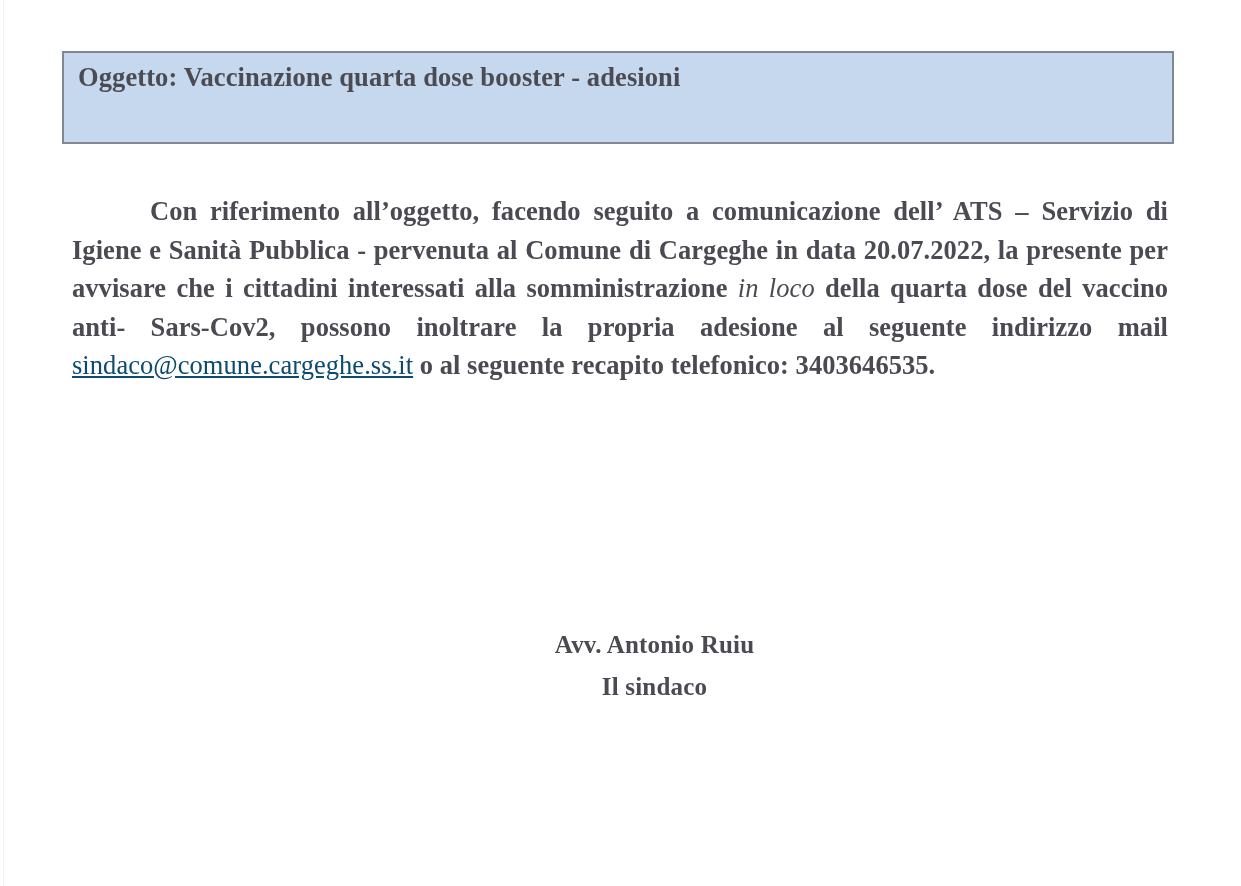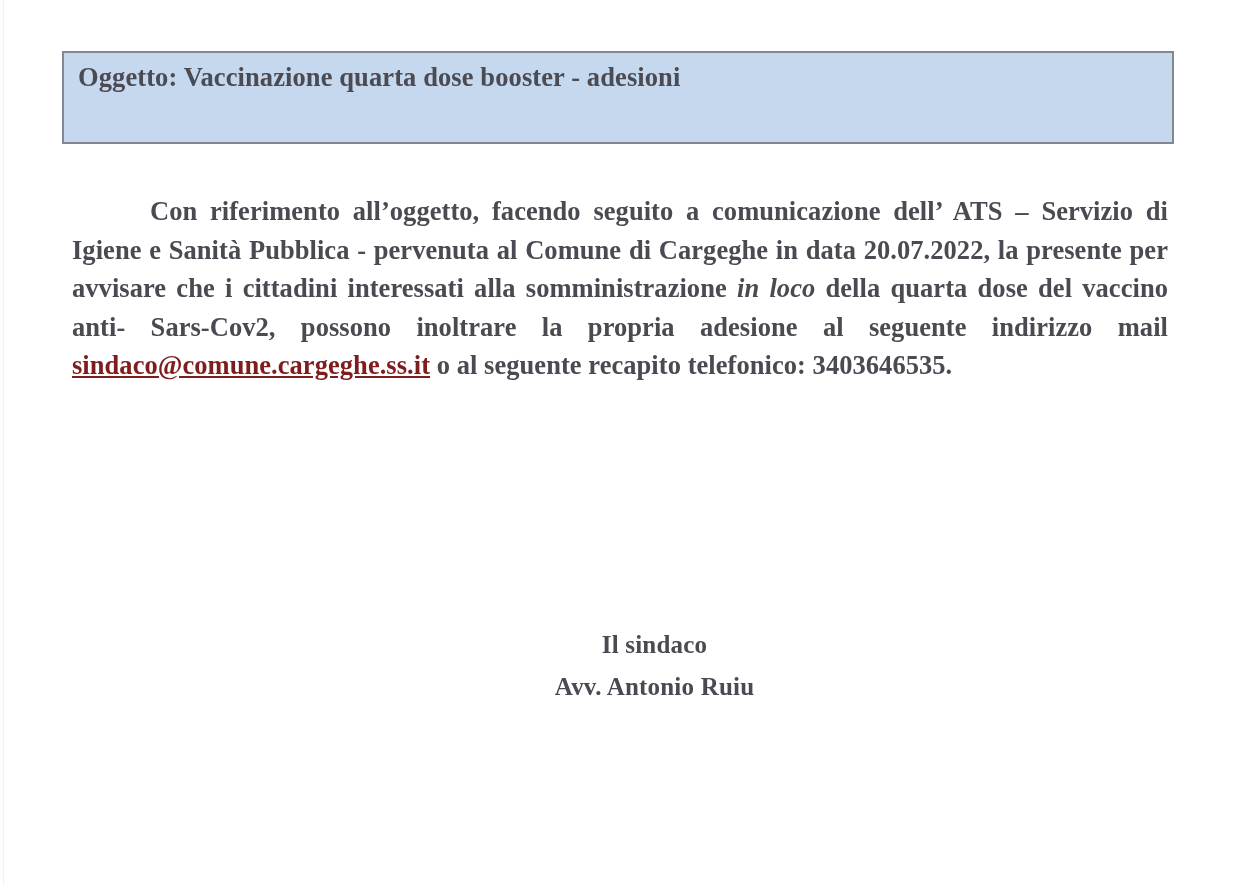--- a/index.html
+++ b/index.html
@@ -75,26 +75,26 @@
   }
   p.para.indent {
     text-indent: 78px;
   }
   p.para.second {
     text-indent: 72px;
   }
   
   .italic {
     font-style: italic;
-    font-weight: bold;
+    font-weight: normal;
   }
   a.mail {
-    color: #7f1d1d;
+    color: #0c4a6e;
     text-decoration: underline;
-    font-weight: bold;
+    font-weight: normal;
   }
 
   
   .signature {
     position: absolute;
     left: 0;
     top: 624px;
     width: 1241px;
     text-align: center;
   }
@@ -120,17 +120,17 @@
   </div>
 
   <div class="body-block">
 
     <p class="para indent"><span>Con riferimento all’oggetto, facendo seguito a comunicazione dell’ ATS – Servizio di Igiene e Sanità Pubblica - pervenuta al Comune di Cargeghe in data 20.07.2022, la presente per avvisare che i cittadini interessati alla somministrazione </span><span class="italic">in loco</span><span> della quarta dose del vaccino anti- Sars-Cov2, possono inoltrare la propria adesione al seguente indirizzo mail </span><a class="mail" href="#">sindaco@comune.cargeghe.ss.it</a><span> o al seguente recapito telefonico: </span><span>3403646535.</span></p>
 
 
   </div>
 
   <div class="signature">
+    <div class="line name">Avv. Antonio Ruiu</div>
     <div class="line role">Il sindaco</div>
-    <div class="line name">Avv. Antonio Ruiu</div>
   </div>
 
 </div>
 
 </body></html>

